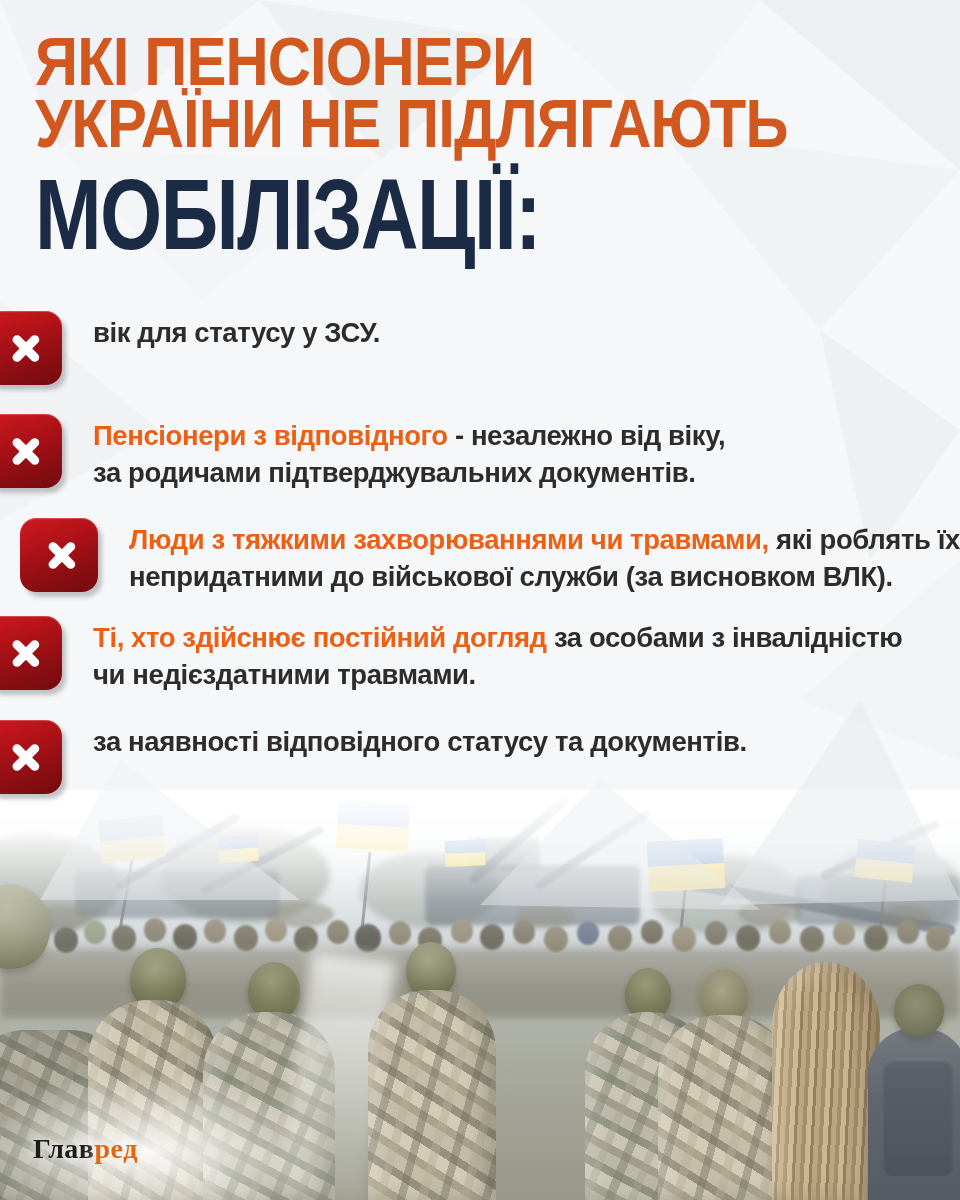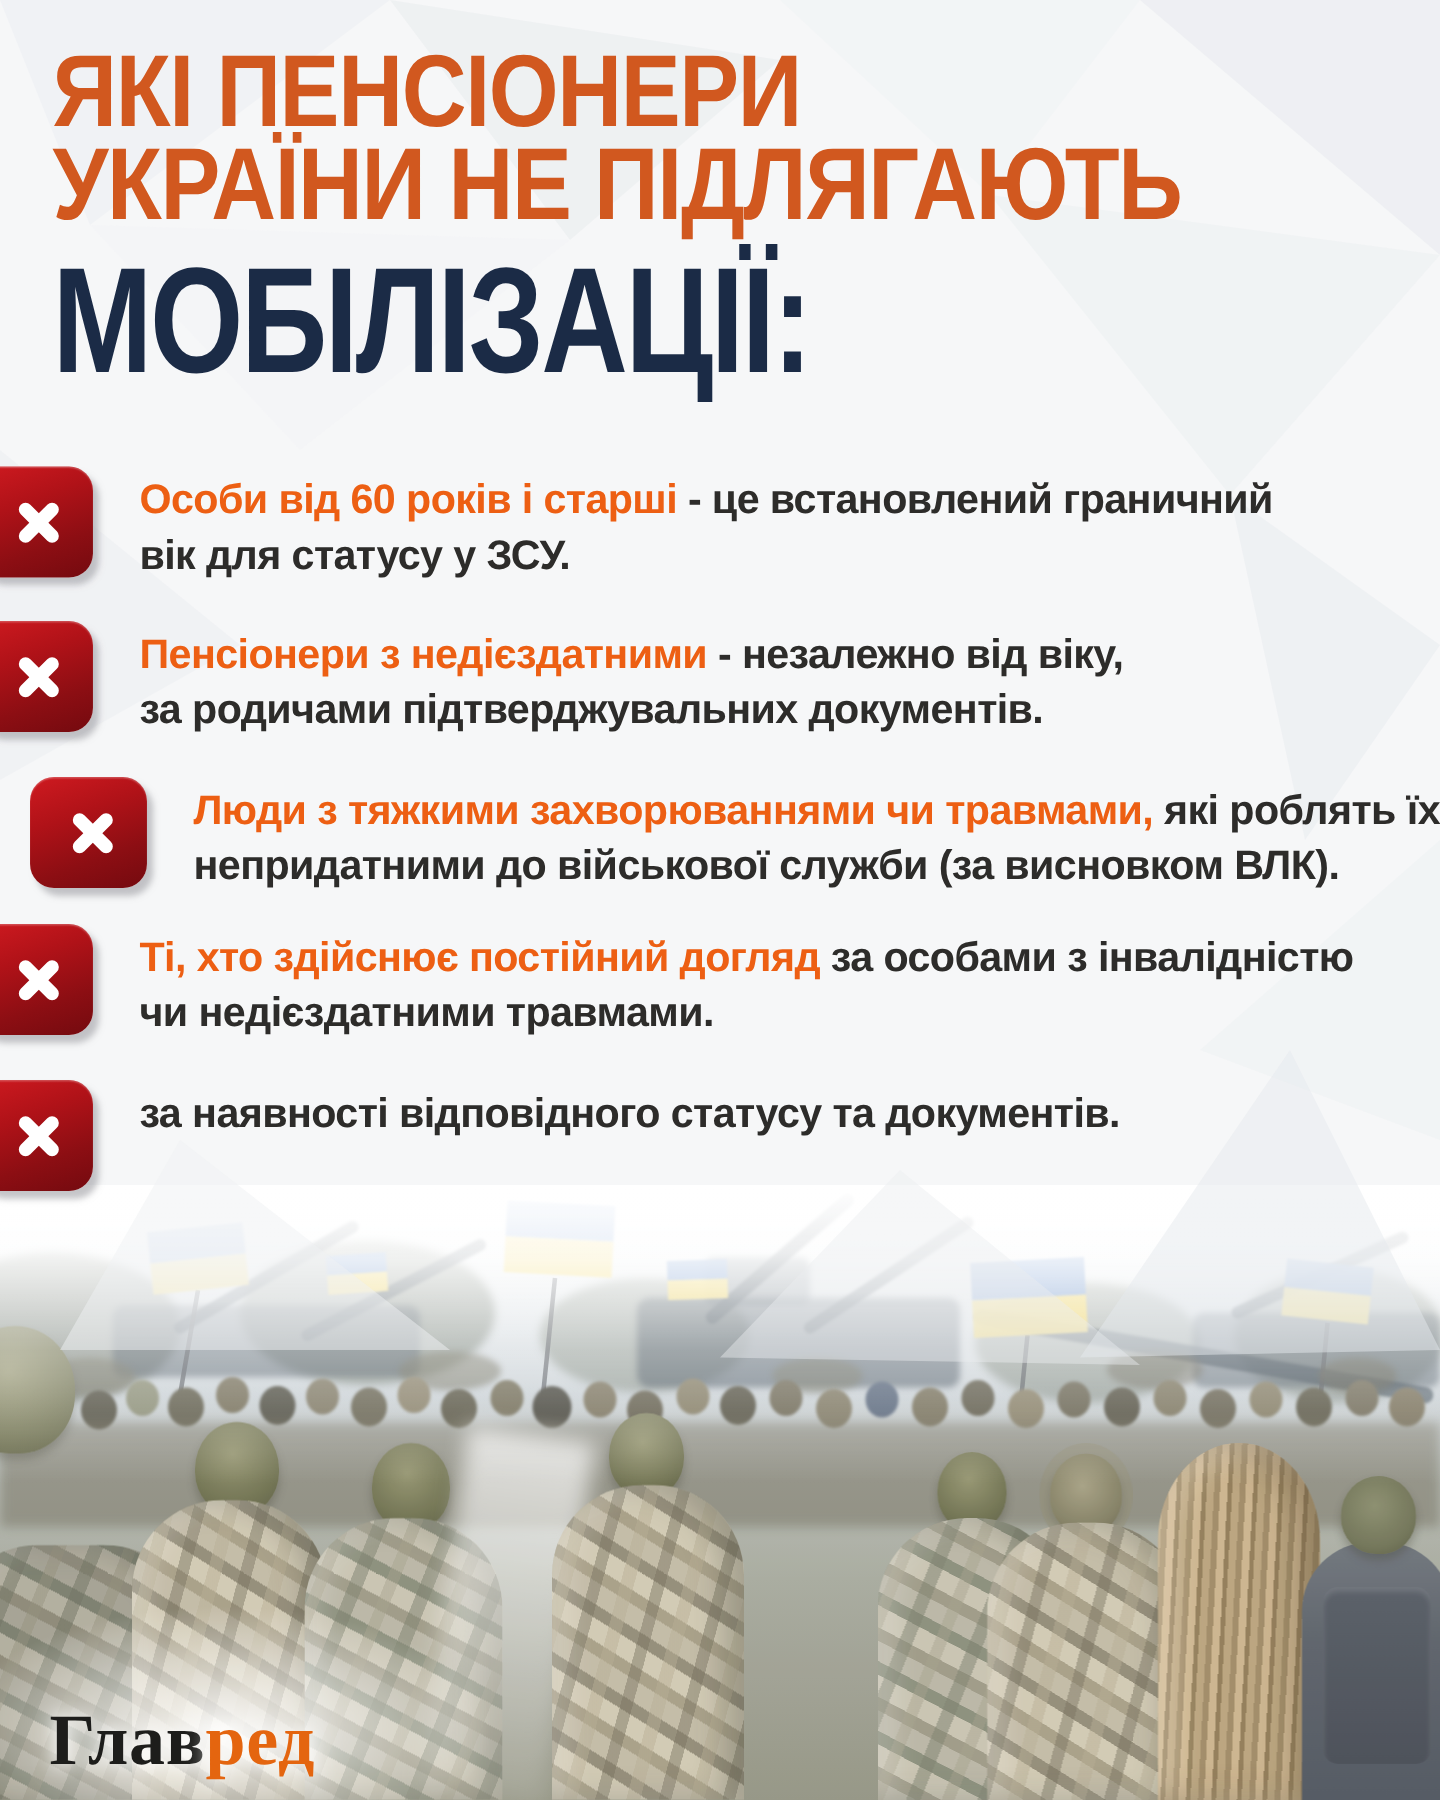--- a/index.html
+++ b/index.html
@@ -62,21 +62,21 @@
     box-shadow:inset 0 3px 4px rgba(255,255,255,.15);}
   .streak{position:absolute;top:165px;left:295px;width:85px;height:245px;transform:rotate(8deg);
     background:linear-gradient(180deg,rgba(255,255,255,.7),rgba(255,255,255,.12));filter:blur(7px);}
   .logo-glow{position:absolute;left:0px;top:280px;width:330px;height:150px;
     background:radial-gradient(ellipse at 45% 55%,rgba(255,255,255,.9),rgba(255,255,255,0) 70%);}
   .haze{position:absolute;top:0;left:0;width:960px;height:200px;
     background:linear-gradient(180deg,#ffffff 0%,rgba(255,255,255,.85) 25%,rgba(255,255,255,.4) 55%,rgba(255,255,255,0) 100%);}
   .veil{position:absolute;inset:0;background:rgba(255,255,255,.07);}
   
   .logo-wrap{position:absolute;left:33px;top:1133px;z-index:4;
-    font-family:"Liberation Serif","DejaVu Serif",serif;font-weight:bold;font-size:48px;letter-spacing:.5px;
+    font-family:"Liberation Serif","DejaVu Serif",serif;font-weight:bold;font-size:28px;letter-spacing:.5px;
     text-shadow:0 0 10px rgba(255,255,255,.9),0 0 18px rgba(255,255,255,.7);}
   .logo-dark{color:#1d1d1b;}
   .logo-orange{color:#e4650f;}
 </style>
 </head>
 <body>
 
 <div class="photo">
   <svg class="photo-svg" width="960" height="410" viewBox="0 0 960 410">
 
@@ -237,30 +237,29 @@
   <span class="t-line t-orange">ЯКІ ПЕНСІОНЕРИ</span>
   <span class="t-line t-orange">УКРАЇНИ НЕ ПІДЛЯГАЮТЬ</span>
   <span class="t-line t-navy">МОБІЛІЗАЦІЇ:</span>
 </header>
 
 <div class="item" style="top:311px;">
   <div class="badge">
       <span class="xmark"></span>
     </div>
   <div class="item-text">
-    <div class="ln"><span class="hl">Особи від 60 років і старші</span><span> - це встановлений граничний</span></div>
     <div class="ln">вік для статусу у ЗСУ.</div>
   </div>
 </div>
 <div class="item" style="top:414px;">
   <div class="badge">
       <span class="xmark"></span>
     </div>
   <div class="item-text">
-    <div class="ln"><span class="hl">Пенсіонери з недієздатними</span><span> - незалежно від віку,</span></div>
+    <div class="ln"><span class="hl">Пенсіонери з відповідного</span><span> - незалежно від віку,</span></div>
     <div class="ln">за родичами підтверджувальних документів.</div>
   </div>
 </div>
 <div class="item" style="top:518px;padding-left:36px;">
   <div class="badge">
       <span class="xmark"></span>
     </div>
   <div class="item-text">
     <div class="ln"><span class="hl">Люди з тяжкими захворюваннями чи травмами,</span><span> які роблять їх</span></div>
     <div class="ln">непридатними до військової служби (за висновком ВЛК).</div>

